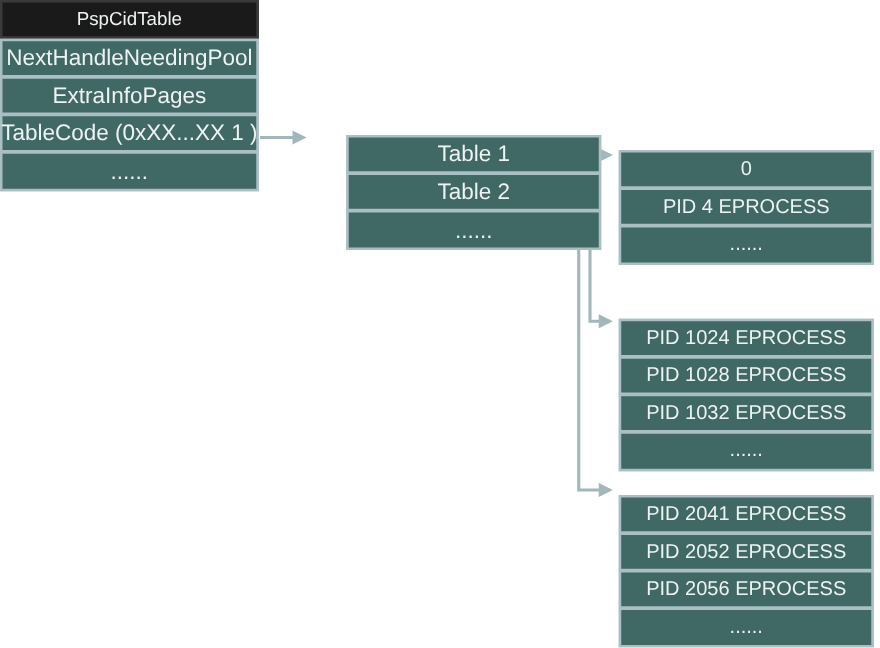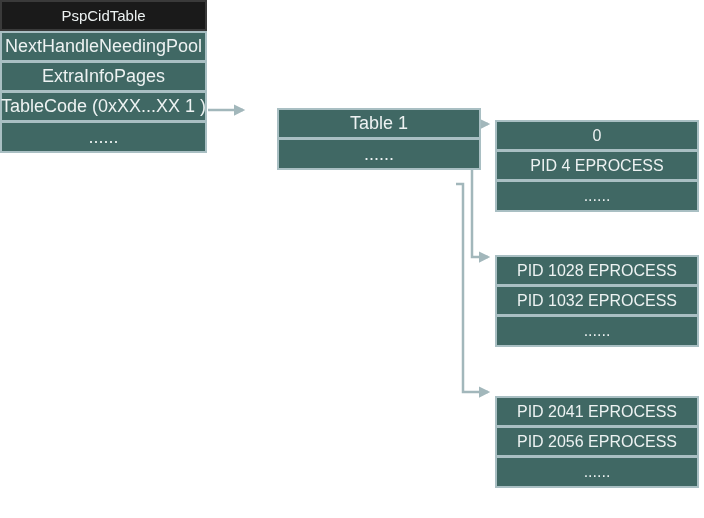--- a/index.html
+++ b/index.html
@@ -63,34 +63,37 @@
 
   <div class="tbl root-rows">
     <div class="cell">NextHandleNeedingPool</div>
     <div class="cell">ExtraInfoPages</div>
     <div class="cell">TableCode (0xXX...XX 1 )</div>
     <div class="cell tall">......</div>
   </div>
 
   <div class="tbl narrow index-tbl">
     <div class="cell">Table 1</div>
+    <div class="cell">Table 2</div>
     <div class="cell tall">......</div>
   </div>
 
   <div class="tbl narrow leaf leaf0">
     <div class="cell">0</div>
     <div class="cell">PID 4 EPROCESS</div>
     <div class="cell tall">......</div>
   </div>
 
   <div class="tbl narrow leaf leaf1">
+    <div class="cell">PID 1024 EPROCESS</div>
     <div class="cell">PID 1028 EPROCESS</div>
     <div class="cell">PID 1032 EPROCESS</div>
     <div class="cell tall">......</div>
   </div>
 
   <div class="tbl narrow leaf leaf2">
     <div class="cell">PID 2041 EPROCESS</div>
+    <div class="cell">PID 2052 EPROCESS</div>
     <div class="cell">PID 2056 EPROCESS</div>
     <div class="cell tall">......</div>
   </div>
 
 </div>
 
 </body></html>

